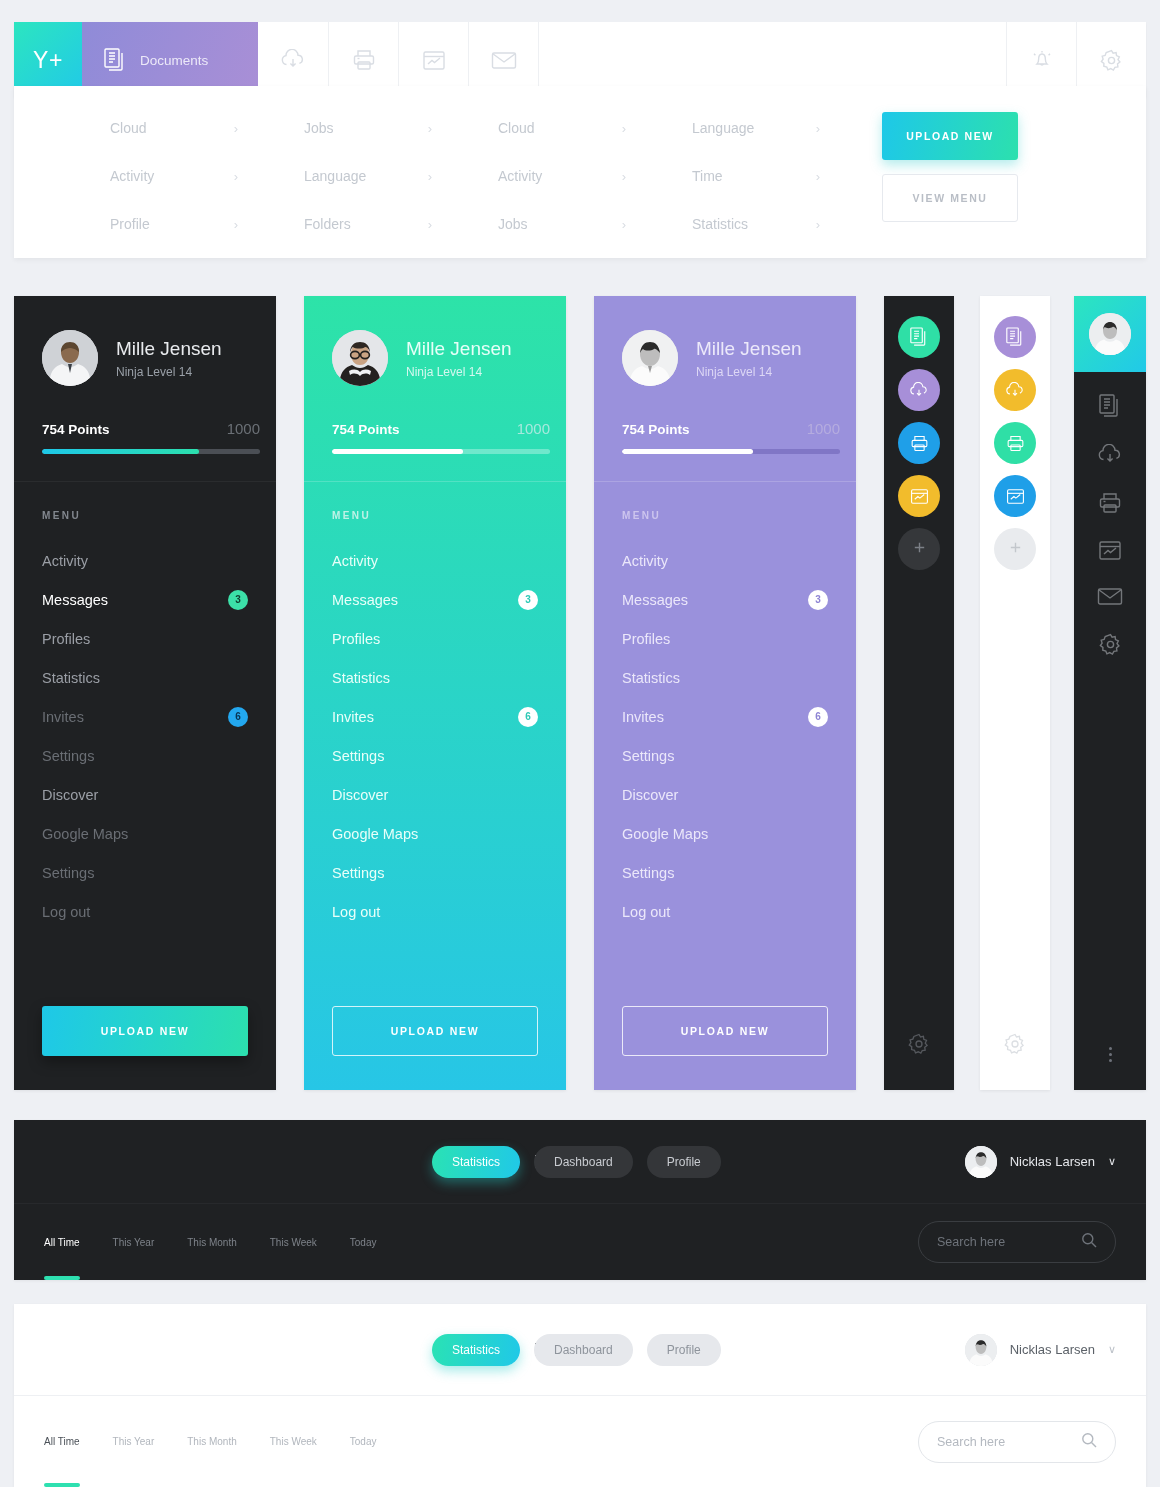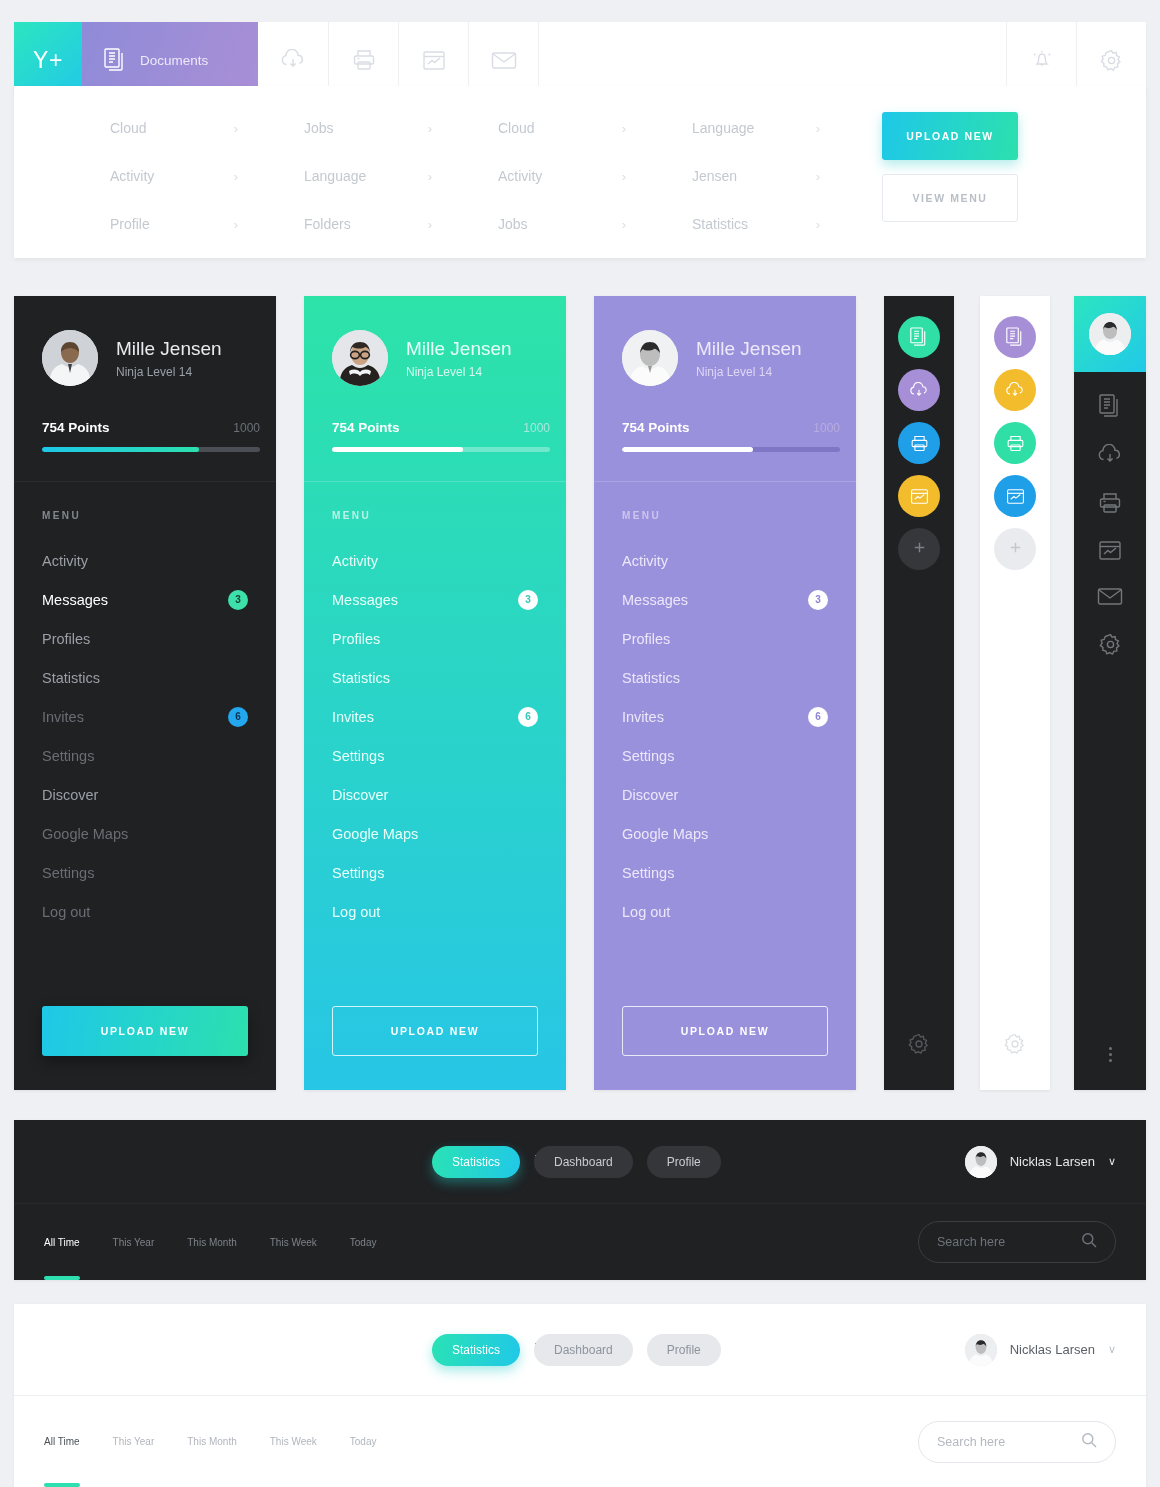--- a/index.html
+++ b/index.html
@@ -103,21 +103,21 @@
   }
   .av-face { position: absolute; inset: 0; }
   .uname { font-size: 19px; font-weight: 400; line-height: 1.3; }
   .urole { font-size: 12px; font-weight: 400; margin-top: 3px; }
   .c1 .uname { color: #e9ebee; } .c1 .urole { color: #9aa0a8; }
   .c2 .uname { color: #e6fff8; } .c2 .urole { color: #d4f7ef; }
   .c3 .uname { color: #ece9fa; } .c3 .urole { color: #ddd7f5; }
 
   .pts-row { display: flex; justify-content: space-between; align-items: baseline; margin-top: 34px; }
   .pts { font-size: 13.5px; font-weight: 700; }
-  .pts-max { font-size: 12px; font-weight: 400; }
+  .pts-max { font-size: 15px; font-weight: 400; }
   .c1 .pts { color: #fff; } .c1 .pts-max { color: #6b7076; }
   .c2 .pts { color: #fff; } .c2 .pts-max { color: #a6e9dd; }
   .c3 .pts { color: #fff; } .c3 .pts-max { color: #b5acdf; }
 
   .bar { height: 5px; border-radius: 3px; margin-top: 12px; position: relative; overflow: hidden; }
   .c1 .bar { background: #4b4f55; }
   .c2 .bar { background: rgba(255,255,255,.32); }
   .c3 .bar { background: #8076c6; }
   .bar-fill { position: absolute; left: 0; top: 0; bottom: 0; border-radius: 3px; }
   .c1 .bar-fill { background: linear-gradient(90deg,#1ec8e8 0%,#2ce0ae 100%); }
@@ -381,21 +381,21 @@
           <span class="mm-chev">›</span>
         </div>
       </div>
 
       <div class="mm-col">
         <div class="mm-item">
           <span>Language</span>
           <span class="mm-chev">›</span>
         </div>
         <div class="mm-item">
-          <span>Jensen</span>
+          <span>Time</span>
           <span class="mm-chev">›</span>
         </div>
         <div class="mm-item">
           <span>Statistics</span>
           <span class="mm-chev">›</span>
         </div>
       </div>
     </div>
 
     <div class="mm-actions">

